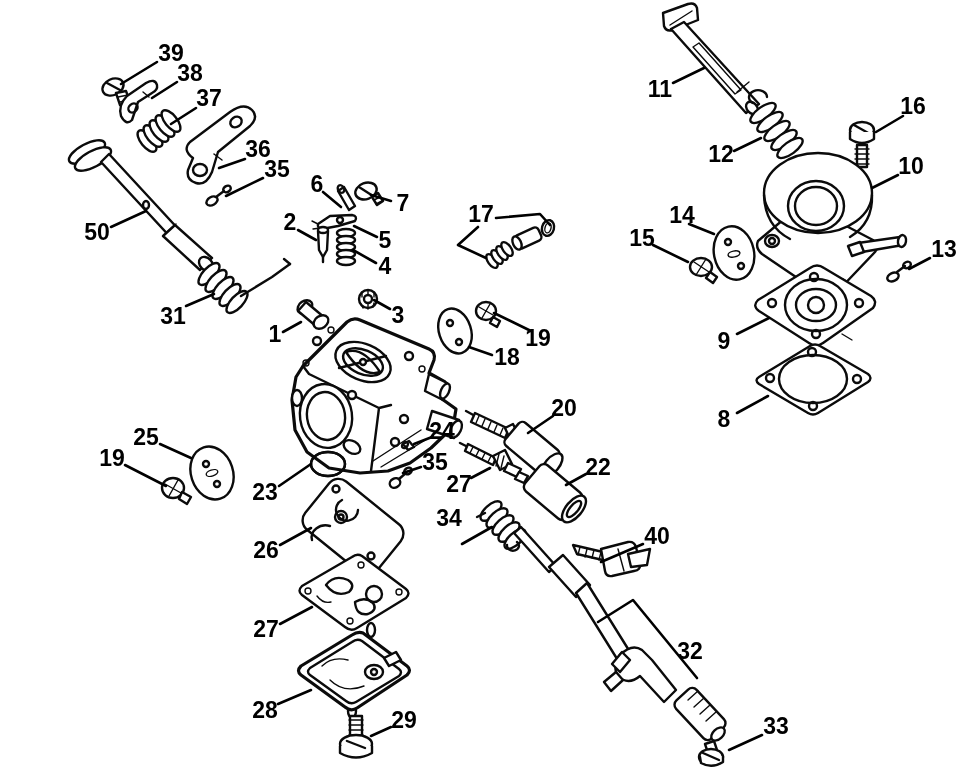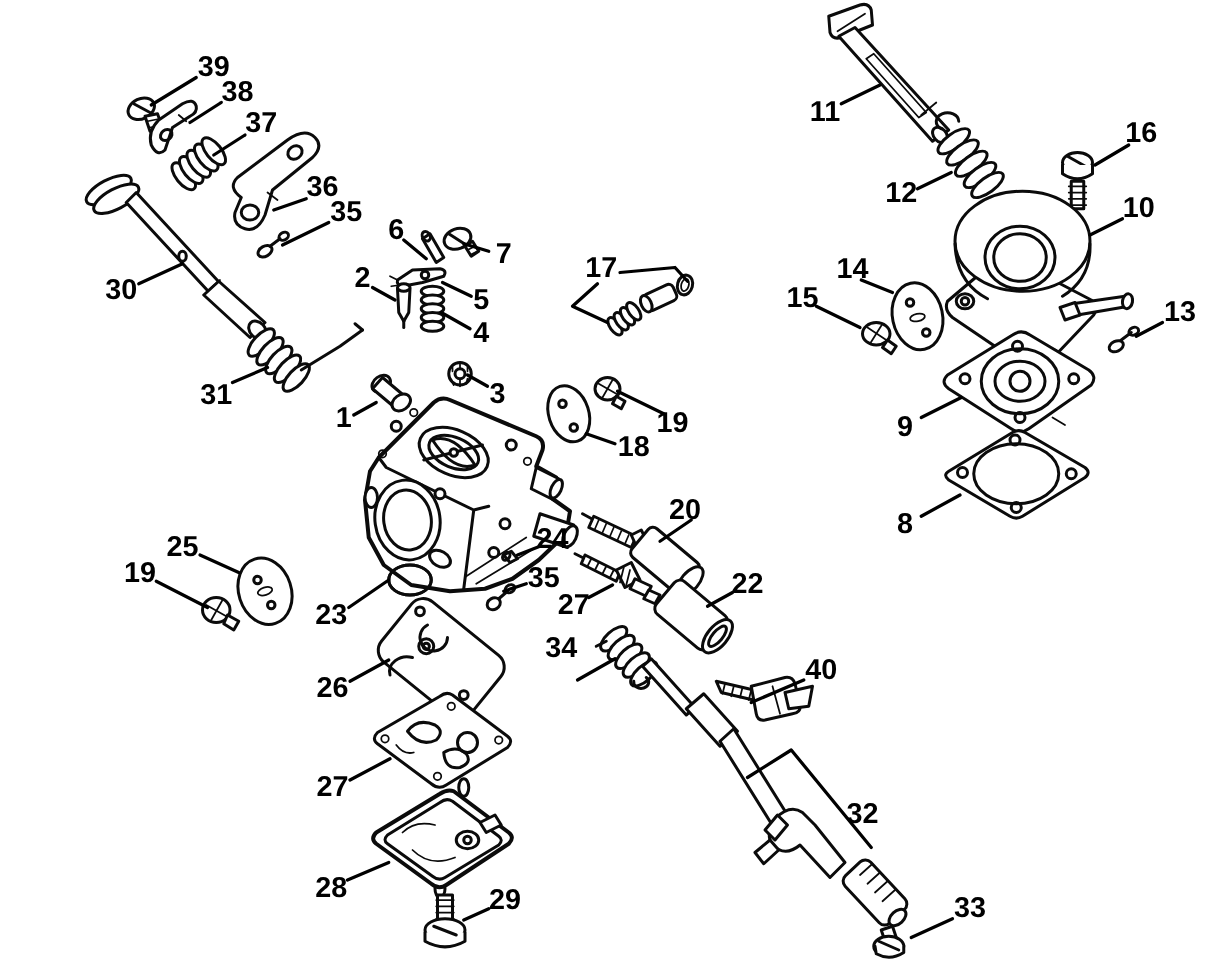--- a/index.html
+++ b/index.html
@@ -400,42 +400,42 @@
         <polyline points="762,735 729,750"></polyline>
       </g>
 </svg>
 
 <div id="callouts">
       <div class="callout" style="left: 171px; top: 53px;">39</div>
       <div class="callout" style="left: 190px; top: 73px;">38</div>
       <div class="callout" style="left: 209px; top: 98px;">37</div>
       <div class="callout" style="left: 258px; top: 149px;">36</div>
       <div class="callout" style="left: 277px; top: 169px;">35</div>
-      <div class="callout" style="left: 97px; top: 232px;">30</div>
+      <div class="callout" style="left: 97px; top: 232px;">50</div>
       <div class="callout" style="left: 173px; top: 316px;">31</div>
       <div class="callout" style="left: 317px; top: 184px;">6</div>
       <div class="callout" style="left: 403px; top: 203px;">7</div>
       <div class="callout" style="left: 290px; top: 222px;">2</div>
       <div class="callout" style="left: 385px; top: 240px;">5</div>
       <div class="callout" style="left: 385px; top: 266px;">4</div>
       <div class="callout" style="left: 481px; top: 214px;">17</div>
       <div class="callout" style="left: 275px; top: 334px;">1</div>
       <div class="callout" style="left: 398px; top: 315px;">3</div>
       <div class="callout" style="left: 538px; top: 338px;">19</div>
       <div class="callout" style="left: 507px; top: 357px;">18</div>
       <div class="callout" style="left: 660px; top: 89px;">11</div>
       <div class="callout" style="left: 913px; top: 106px;">16</div>
       <div class="callout" style="left: 721px; top: 154px;">12</div>
       <div class="callout" style="left: 911px; top: 166px;">10</div>
       <div class="callout" style="left: 682px; top: 215px;">14</div>
       <div class="callout" style="left: 642px; top: 238px;">15</div>
       <div class="callout" style="left: 944px; top: 249px;">13</div>
       <div class="callout" style="left: 724px; top: 341px;">9</div>
       <div class="callout" style="left: 724px; top: 419px;">8</div>
-      <div class="callout" style="left: 548px; top: 408px;">20</div>
+      <div class="callout" style="left: 564px; top: 408px;">20</div>
       <div class="callout" style="left: 146px; top: 437px;">25</div>
       <div class="callout" style="left: 112px; top: 458px;">19</div>
       <div class="callout" style="left: 442px; top: 431px;">24</div>
       <div class="callout" style="left: 435px; top: 462px;">35</div>
       <div class="callout" style="left: 459px; top: 484px;">27</div>
       <div class="callout" style="left: 598px; top: 467px;">22</div>
       <div class="callout" style="left: 265px; top: 492px;">23</div>
       <div class="callout" style="left: 266px; top: 550px;">26</div>
       <div class="callout" style="left: 449px; top: 518px;">34</div>
       <div class="callout" style="left: 657px; top: 536px;">40</div>

